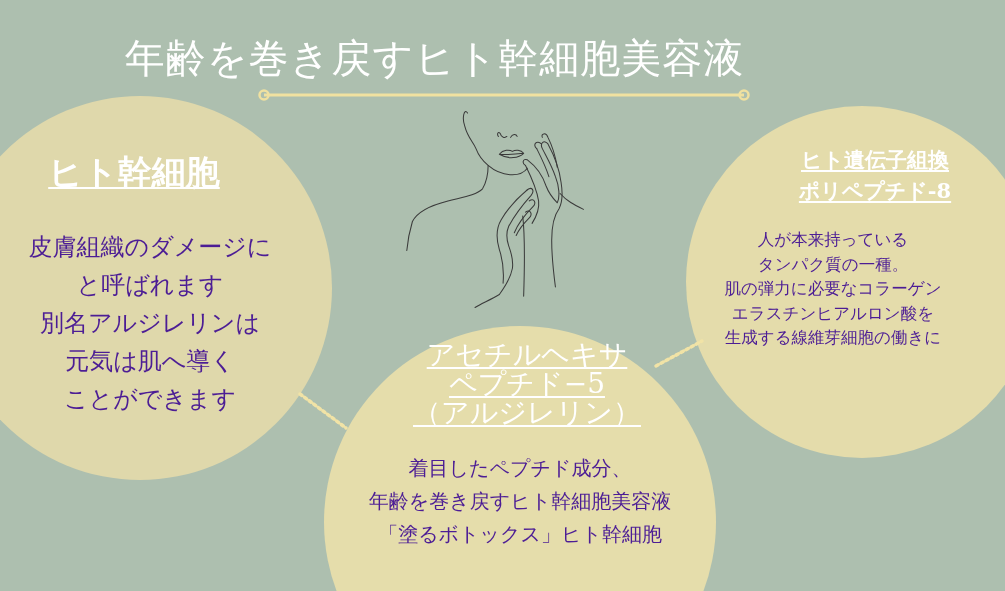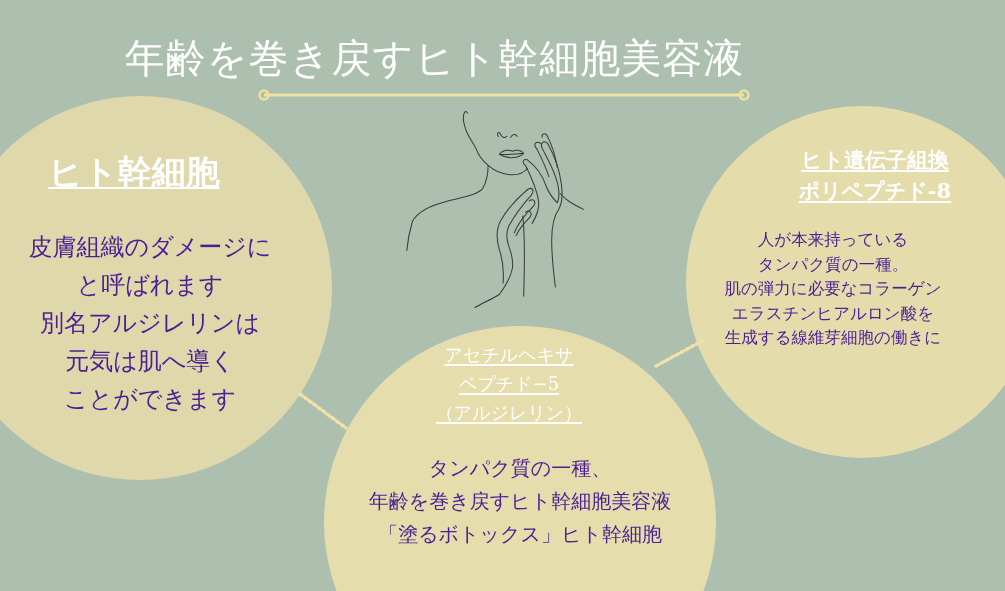--- a/index.html
+++ b/index.html
@@ -29,21 +29,21 @@
   }
   .body-text {
     position: absolute; color: #4c1d95; text-align: center;
   }
   .h-left { left: 24px; top: 150px; width: 220px; font-size: 34px; line-height: 44px; text-align: center; }
   .b-left { left: 0px; top: 228px; width: 300px; font-size: 24px; line-height: 38px; }
 
   .h-right { left: 745px; top: 144px; width: 260px; font-size: 21px; line-height: 31px; }
   .b-right { left: 688px; top: 228px; width: 290px; font-size: 16.5px; line-height: 24.5px; }
 
-  .h-mid { left: 384px; top: 340px; width: 250px; font-size: 18px; line-height: 29px; font-weight: normal; }
+  .h-mid { left: 402px; top: 340px; width: 250px; font-size: 28px; line-height: 29px; font-weight: normal; }
   .b-mid { left: 318px; top: 452px; width: 404px; font-size: 20px; line-height: 33px; }
 
   .line-art { position: absolute; left: 390px; top: 100px; width: 200px; height: 215px; }
   .dots { position: absolute; left: 0; top: 0; width: 1005px; height: 591px; pointer-events: none; }
 </style>
 </head>
 <body>
 
 <div class="title">年齢を巻き戻すヒト幹細胞美容液</div>
 
@@ -107,16 +107,16 @@
   <div>エラスチンヒアルロン酸を</div>
   <div>生成する線維芽細胞の働きに</div>
 </div>
 
 <div class="heading h-mid">
   <div>アセチルヘキサ</div>
   <div>ペプチド−5</div>
   <div>（アルジレリン）</div>
 </div>
 <div class="body-text b-mid">
-  <div>タンパク質の一種、</div>
+  <div>着目したペプチド成分、</div>
   <div>年齢を巻き戻すヒト幹細胞美容液</div>
   <div>「塗るボトックス」ヒト幹細胞</div>
 </div>
 
 </body></html>

